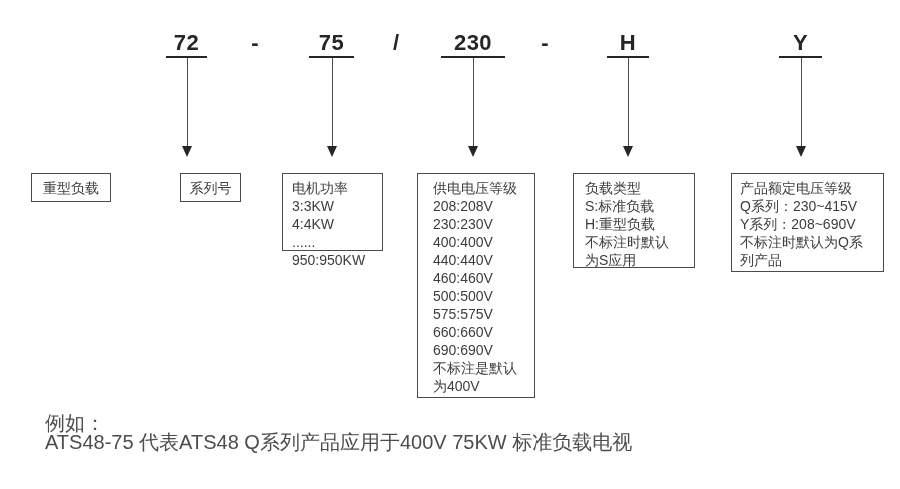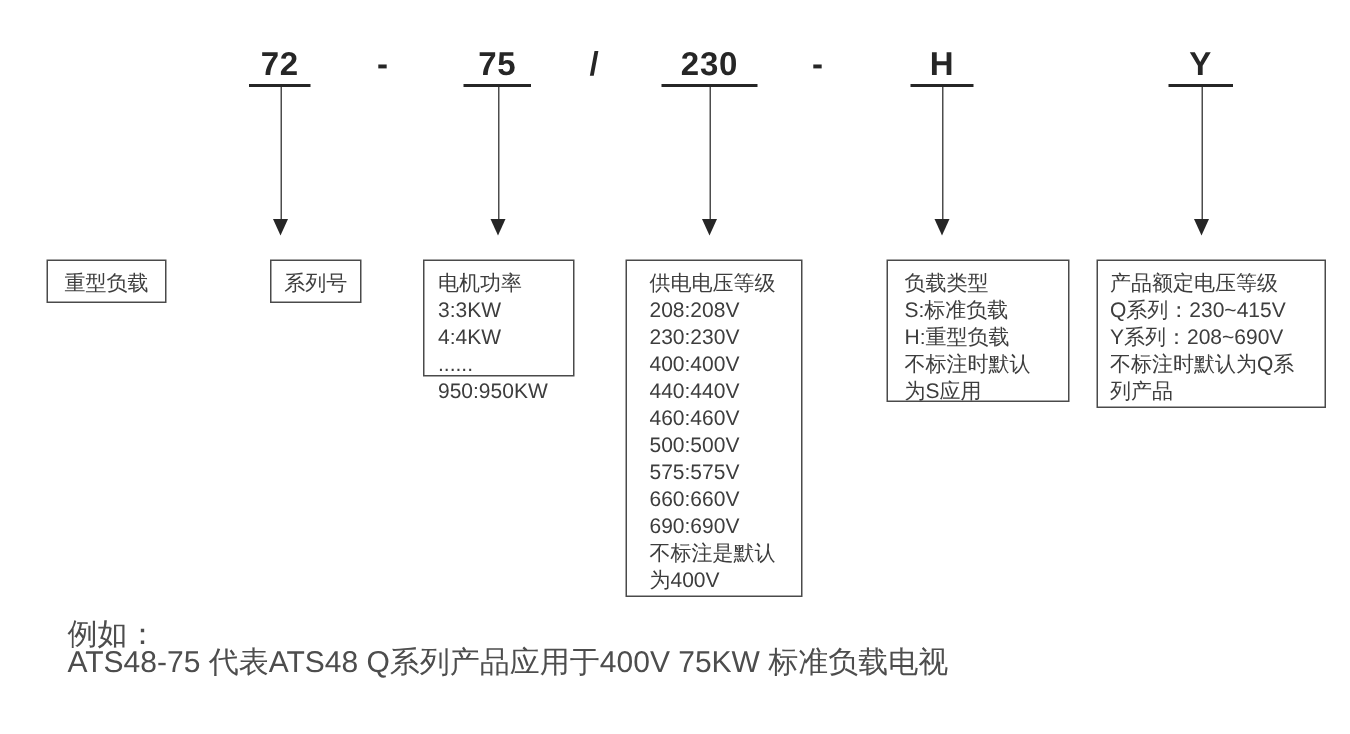--- a/index.html
+++ b/index.html
@@ -167,21 +167,21 @@
 440:440V
 460:460V
 500:500V
 575:575V
 660:660V
 690:690V
 不标注是默认
 为400V</div>
   </div>
 
-  <div class="defbox" style="left:591px;top:173px;width:122px;height:95px;padding-left:11px;">
+  <div class="defbox" style="left:573px;top:173px;width:122px;height:95px;padding-left:11px;">
     <div class="box-text">负载类型
 S:标准负载
 H:重型负载
 不标注时默认
 为S应用</div>
   </div>
 
   <div class="defbox" style="left:731px;top:173px;width:153px;height:99px;">
     <div class="box-text">产品额定电压等级
 Q系列：230~415V

